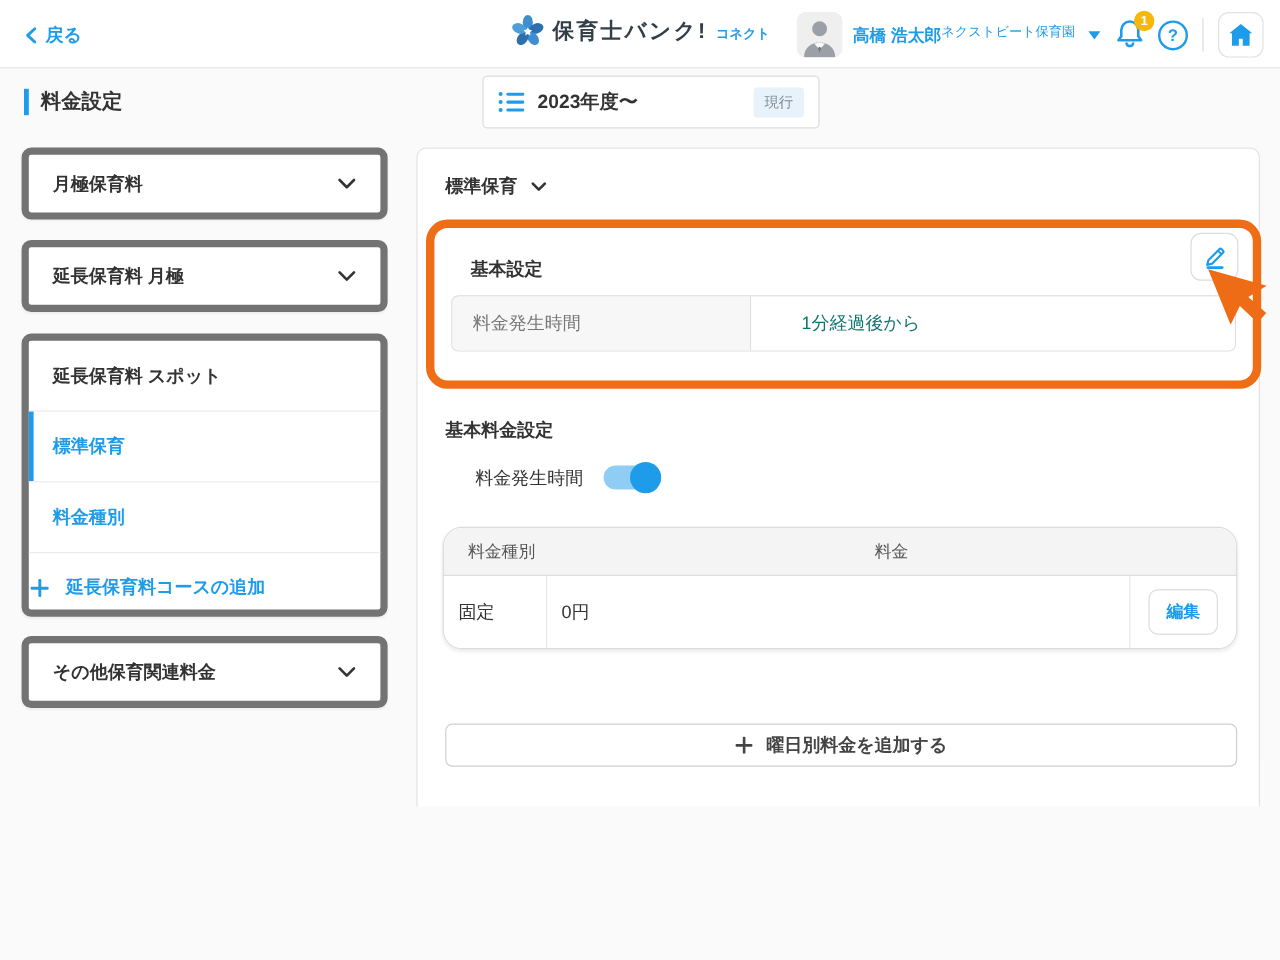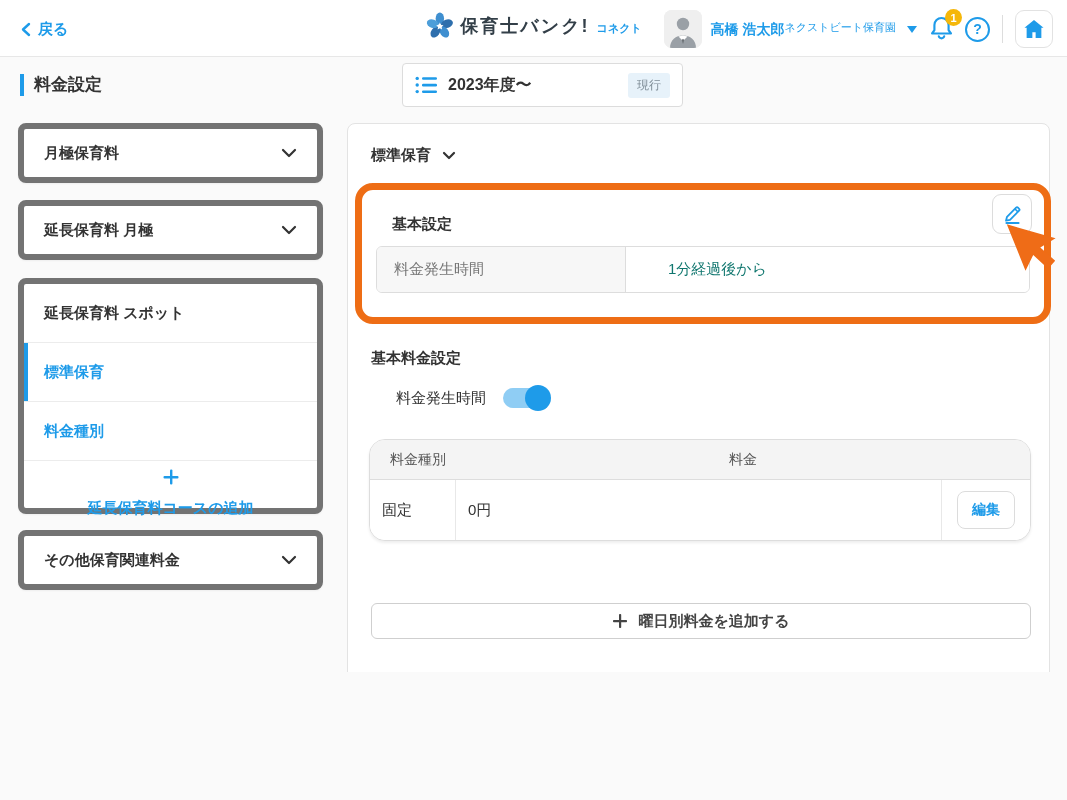--- a/index.html
+++ b/index.html
@@ -34,21 +34,21 @@
   .ysel-badge { margin-left:auto; background:#E7F2FA; color:#7E8C96; font-size:12px; padding:4px 9px; border-radius:3px; }
 
   
   .card { position:absolute; left:18px; width:305px; background:#fff; border:6px solid #737373; border-radius:8px; box-shadow:0 1px 2px rgba(0,0,0,.05); }
   .sc1 { top:123px; height:60px; } .sc2 { top:200px; height:60px; }
   .sc3 { top:278px; height:236px; } .sc4 { top:530px; height:60px; }
   .scrow { display:flex; align-items:center; justify-content:space-between; height:100%; padding:0 20px; font-size:15px; font-weight:bold; color:#333; cursor:pointer; }
   .g-head { height:58px; display:flex; align-items:center; padding:0 20px; font-size:15px; font-weight:bold; color:#333; cursor:pointer; }
   .g-item { height:59px; border-top:1px solid #ECECEC; display:flex; align-items:center; padding:0 20px; font-size:15px; font-weight:bold; color:#1E9BE9; position:relative; cursor:pointer; }
   .g-item.active::before { content:""; position:absolute; left:0; top:0; bottom:0; width:4px; background:#1E9BE9; }
-  .g-add { height:58px; border-top:1px solid #ECECEC; display:flex; align-items:center; justify-content:flex-end; gap:13px; font-size:15px; font-weight:bold; color:#1E9BE9; cursor:pointer; background:none; width:100%; border-left:none; border-right:none; border-bottom:none;flex-direction:column; }
+  .g-add { height:58px; border-top:1px solid #ECECEC; display:flex; align-items:center; justify-content:flex-start; gap:13px; font-size:15px; font-weight:bold; color:#1E9BE9; cursor:pointer; background:none; width:100%; border-left:none; border-right:none; border-bottom:none; }
 
   
   .main { position:absolute; left:347px; top:123px; width:703px; height:670px; background:#fff; border:1px solid #E3E3E3; border-radius:8px; }
   .msec-head { position:absolute; left:23px; top:22px; display:flex; align-items:center; gap:11px; font-size:15px; font-weight:bold; color:#333; cursor:pointer; }
   .obox { position:absolute; left:7px; top:59px; width:696px; height:141px; border:7px solid #EE6D15; border-radius:18px; background:#fff; }
   .obox-head { display:flex; justify-content:space-between; align-items:flex-end; padding:4px 12px 0 30px;gap:25px; }
   .obox-title { font-size:15px; font-weight:bold; color:#333; margin-top:16px; }
   .edit-btn { width:40px; height:40px; border:1px solid #DCDCDC; border-radius:9px; background:#fff; display:flex; align-items:center; justify-content:center; cursor:pointer; }
   .info-table { margin:12px 14px 0 14px; height:47px; border:1px solid #DDD; border-radius:6px; display:flex; overflow:hidden; }
   .info-k { width:249px; background:#F7F7F7; border-right:1px solid #DDD; display:flex; align-items:center; padding-left:17px; color:#777; font-size:15px; }

